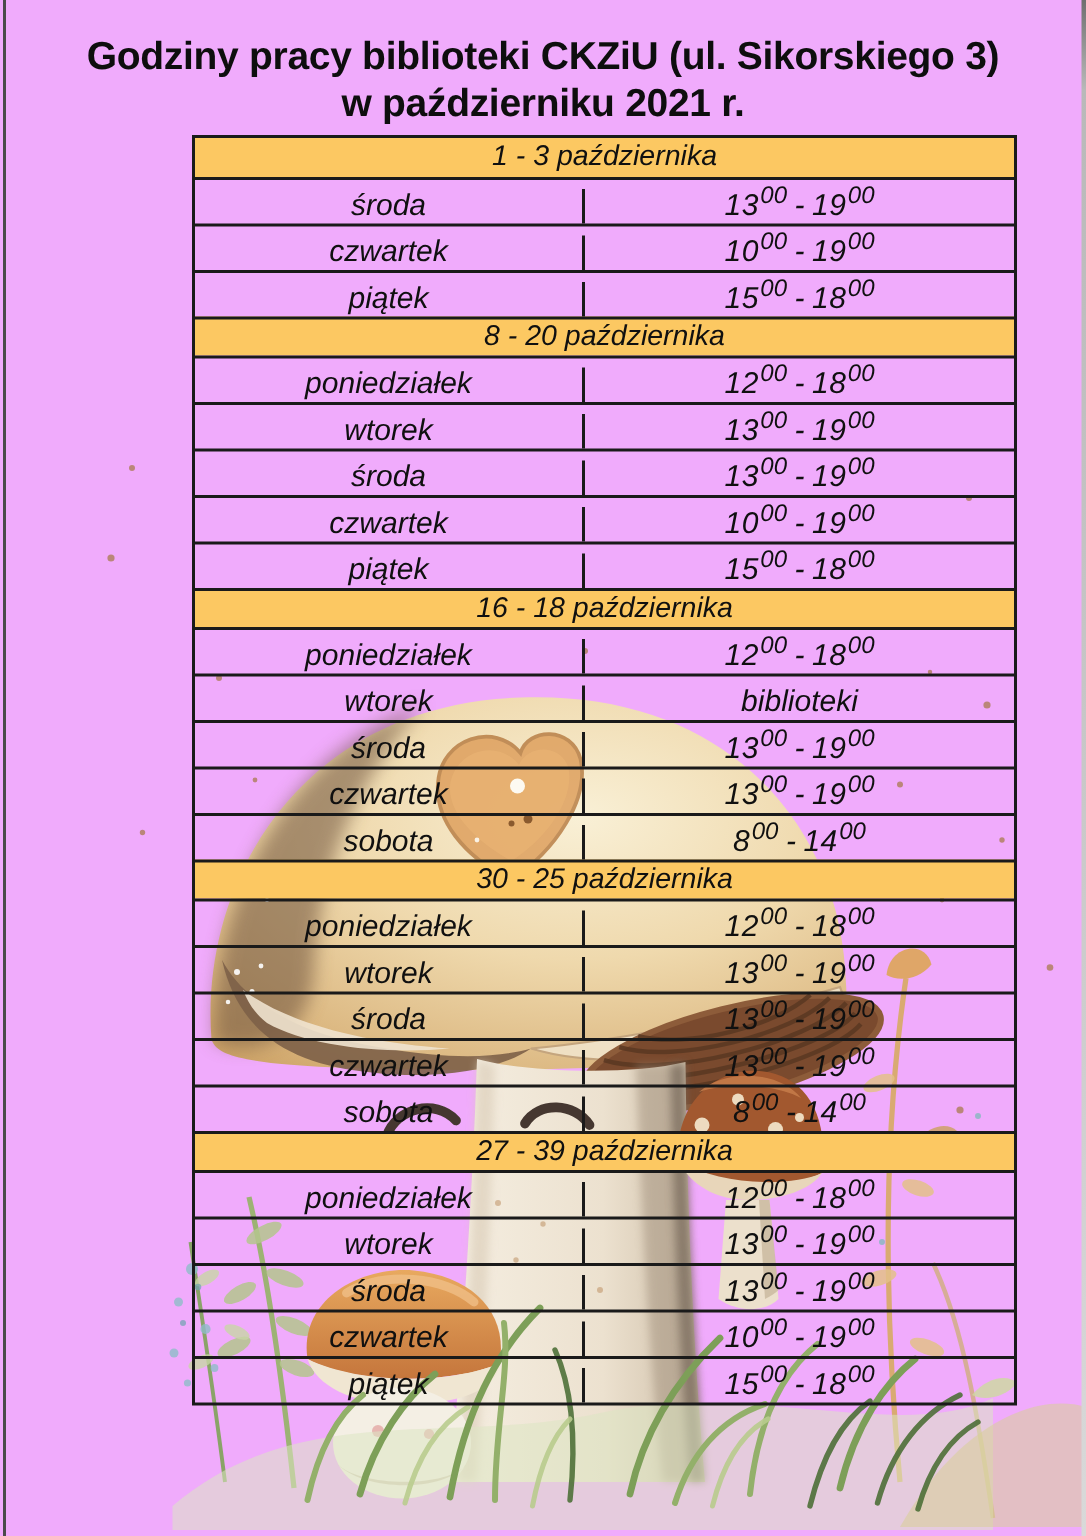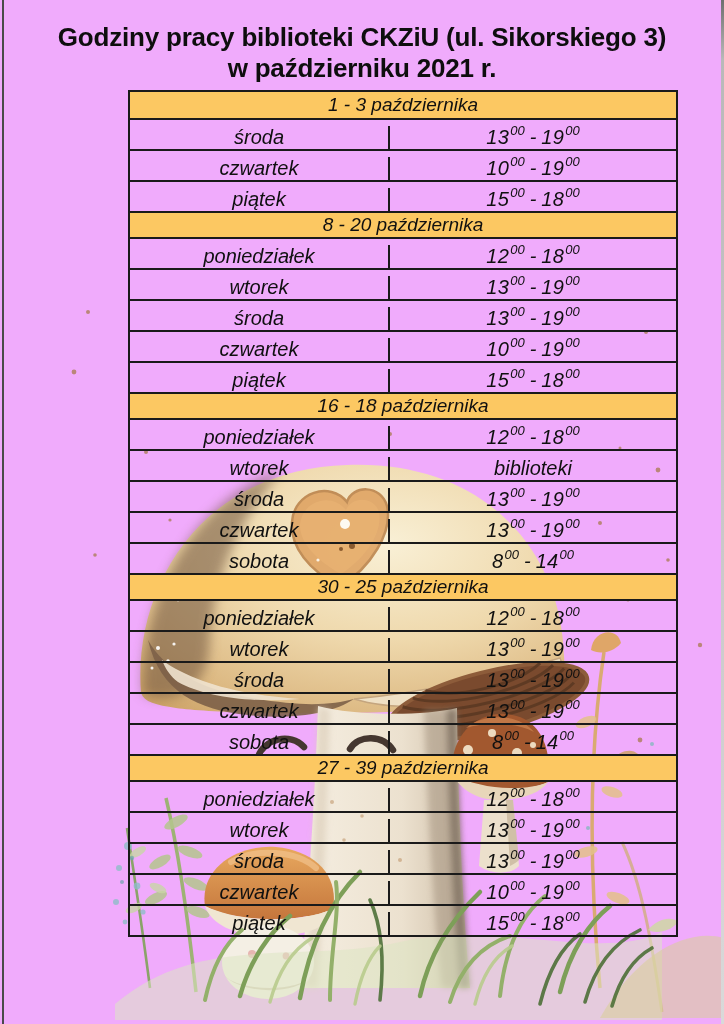--- a/index.html
+++ b/index.html
@@ -37,21 +37,21 @@
     font-size: 19px; color: #101010;
   }
   .trow { display: flex; height: 31px; align-items: flex-end; }
   .cell {
     display: flex; align-items: center; justify-content: center;
     font-size: 20px; color: #101010;
   }
   .day-cell { width: 260px; border-right: 2px solid var(--line); }
   .hours-cell { flex: 1; }
   .num { letter-spacing: 0.3px; }
-  .sup { font-size: 13px; position: relative; top: -7px; margin-left: 1px; letter-spacing: 0; }
+  .sup { font-size: 16px; position: relative; top: -7px; margin-left: 1px; letter-spacing: 0; }
   .sep { margin: 0 5px; }
 </style>
 </head>
 <body>
 
 <div class="page">
 
   <svg class="illustration" width="724" height="1024" viewBox="0 0 724 1024" aria-hidden="true">
     <defs>
       <radialGradient id="gcap" cx="0.58" cy="0.32" r="0.85">

